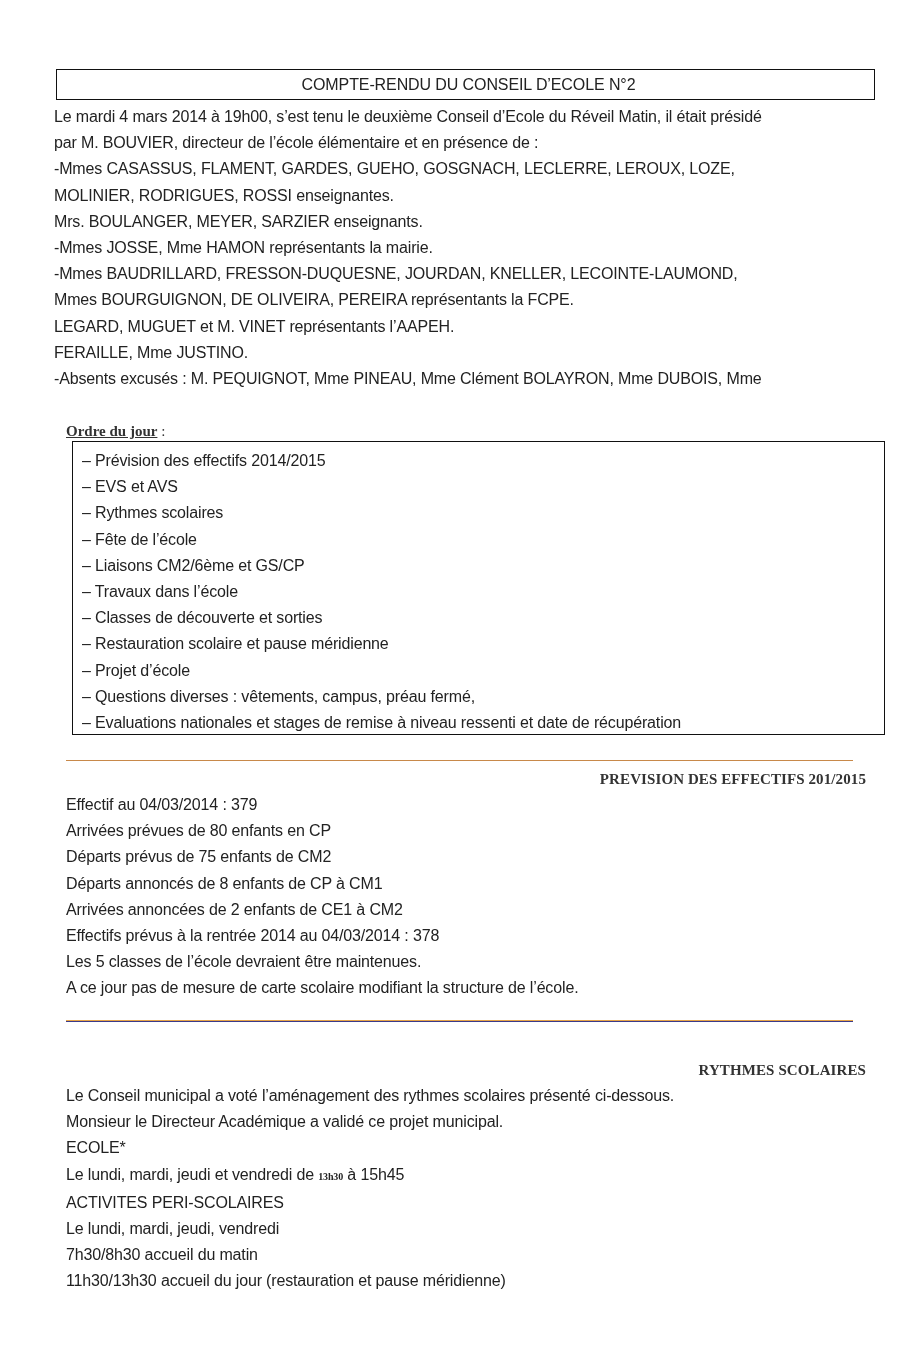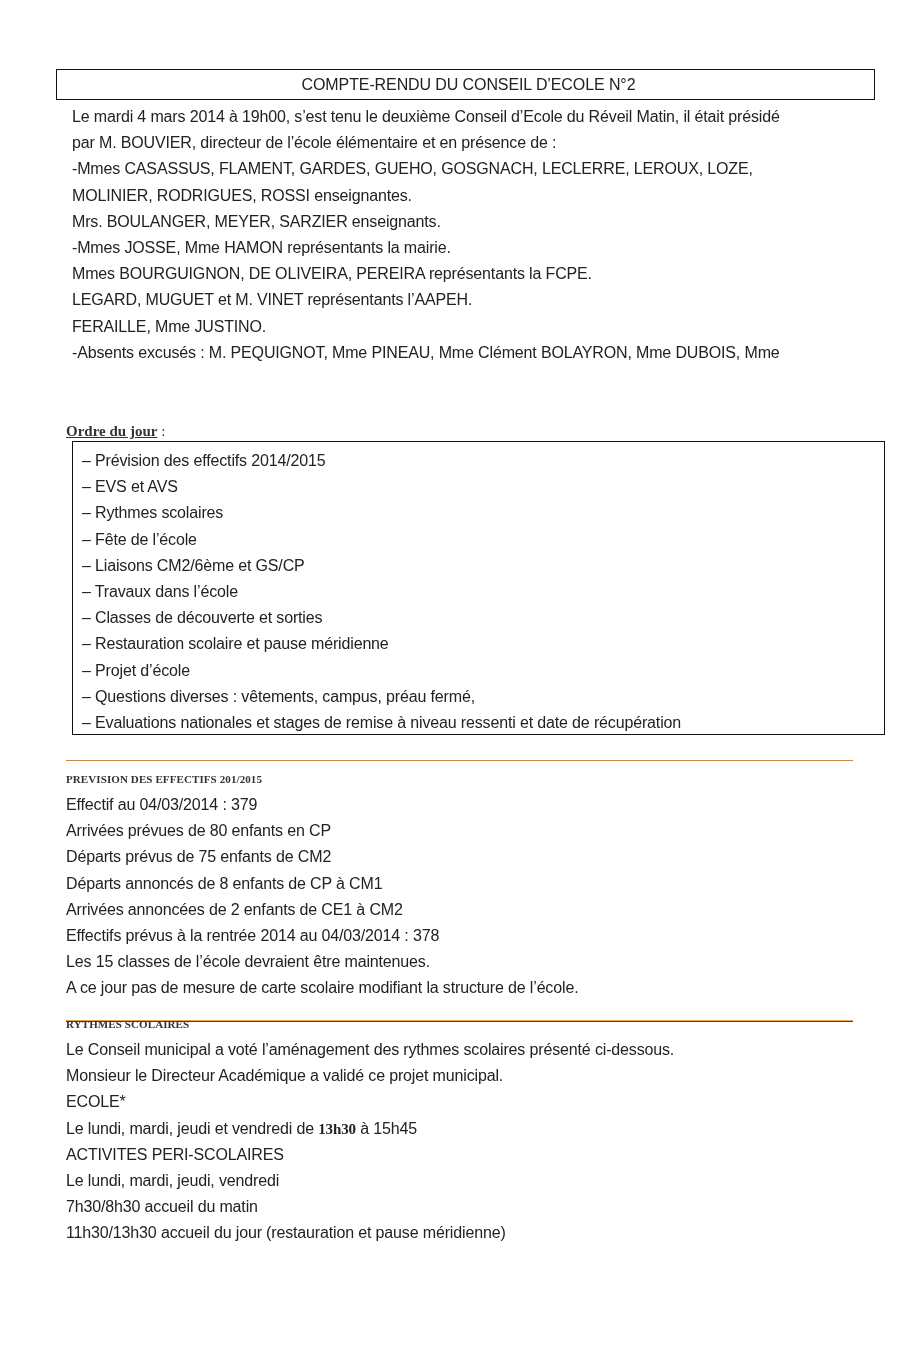--- a/index.html
+++ b/index.html
@@ -32,21 +32,21 @@
     border: 1px solid #111111;
     box-sizing: content-box;
     text-align: center;
     font-size: 16px;
     line-height: 29px;
     letter-spacing: -0.1px;
     padding-left: 6px;
   }
   .intro {
     position: absolute;
-    left: 72px;
+    left: 54px;
     top: 104px;
     width: 800px;
   }
   .line {
     font-size: 16px;
     line-height: 26.2px;
     white-space: nowrap;
     letter-spacing: -0.15px;
   }
   .ordre-label {
@@ -108,50 +108,52 @@
     background: linear-gradient(#e6a44a 0, #e6a44a 1px, #3b3b8a 1px, #3b3b8a 2px);
   }
   .section {
     position: absolute;
     left: 66px;
     width: 800px;
   }
   .section-heading {
     font-family: "Liberation Serif", serif;
     font-weight: bold;
-    font-size: 11px;
+    font-size: 15px;
     line-height: 26px;
     color: #333333;
     white-space: nowrap;
     letter-spacing: 0.1px;
+    text-align: right;
   }
   .sec-effectifs { top: 766px; }
-  .sec-rythmes { top: 1011px; }
+  .sec-rythmes { top: 1057px; }
   .serif-bold-inline {
     font-family: "Liberation Serif", serif;
     font-weight: bold;
-    font-size: 15px;
+    font-size: 10px;
   }
 </style>
 </head>
 <body>
 
 <div class="page">
 
   <div class="title-box">
     <span>COMPTE-RENDU DU CONSEIL D’ECOLE N°2</span>
   </div>
 
   <div class="intro">
     <div class="line">Le mardi 4 mars 2014 à 19h00, s’est tenu le deuxième Conseil d’Ecole du Réveil Matin, il était présidé</div>
     <div class="line">par M. BOUVIER, directeur de l’école élémentaire et en présence de :</div>
     <div class="line">-Mmes CASASSUS, FLAMENT, GARDES, GUEHO, GOSGNACH, LECLERRE, LEROUX, LOZE,</div>
     <div class="line">MOLINIER, RODRIGUES, ROSSI enseignantes.</div>
     <div class="line">Mrs. BOULANGER, MEYER, SARZIER enseignants.</div>
     <div class="line">-Mmes JOSSE, Mme HAMON représentants la mairie.</div>
+    <div class="line">-Mmes BAUDRILLARD, FRESSON-DUQUESNE, JOURDAN, KNELLER, LECOINTE-LAUMOND,</div>
     <div class="line">Mmes BOURGUIGNON, DE OLIVEIRA, PEREIRA représentants la FCPE.</div>
     <div class="line">LEGARD, MUGUET et M. VINET représentants l’AAPEH.</div>
     <div class="line">FERAILLE, Mme JUSTINO.</div>
     <div class="line">-Absents excusés : M. PEQUIGNOT, Mme PINEAU, Mme Clément BOLAYRON, Mme DUBOIS, Mme</div>
   </div>
 
   <div class="ordre-label">
     <span class="serif">Ordre du jour</span><span class="colon"> :</span>
   </div>
 
@@ -174,21 +176,21 @@
   <div class="sep sep-orange"></div>
 
   <div class="section sec-effectifs">
     <div class="section-heading">PREVISION DES EFFECTIFS 201/2015</div>
     <div class="line">Effectif au 04/03/2014 : 379</div>
     <div class="line">Arrivées prévues de 80 enfants en CP</div>
     <div class="line">Départs prévus de 75 enfants de CM2</div>
     <div class="line">Départs annoncés de 8 enfants de CP à CM1</div>
     <div class="line">Arrivées annoncées de 2 enfants de CE1 à CM2</div>
     <div class="line">Effectifs prévus à la rentrée 2014 au 04/03/2014 : 378</div>
-    <div class="line">Les 15 classes de l’école devraient être maintenues.</div>
+    <div class="line">Les 5 classes de l’école devraient être maintenues.</div>
     <div class="line">A ce jour pas de mesure de carte scolaire modifiant la structure de l’école.</div>
   </div>
 
   <div class="sep sep-navy"></div>
 
   <div class="section sec-rythmes">
     <div class="section-heading">RYTHMES SCOLAIRES</div>
     <div class="line">Le Conseil municipal a voté l’aménagement des rythmes scolaires présenté ci-dessous.</div>
     <div class="line">Monsieur le Directeur Académique a validé ce projet municipal.</div>
     <div class="line">ECOLE*</div>

